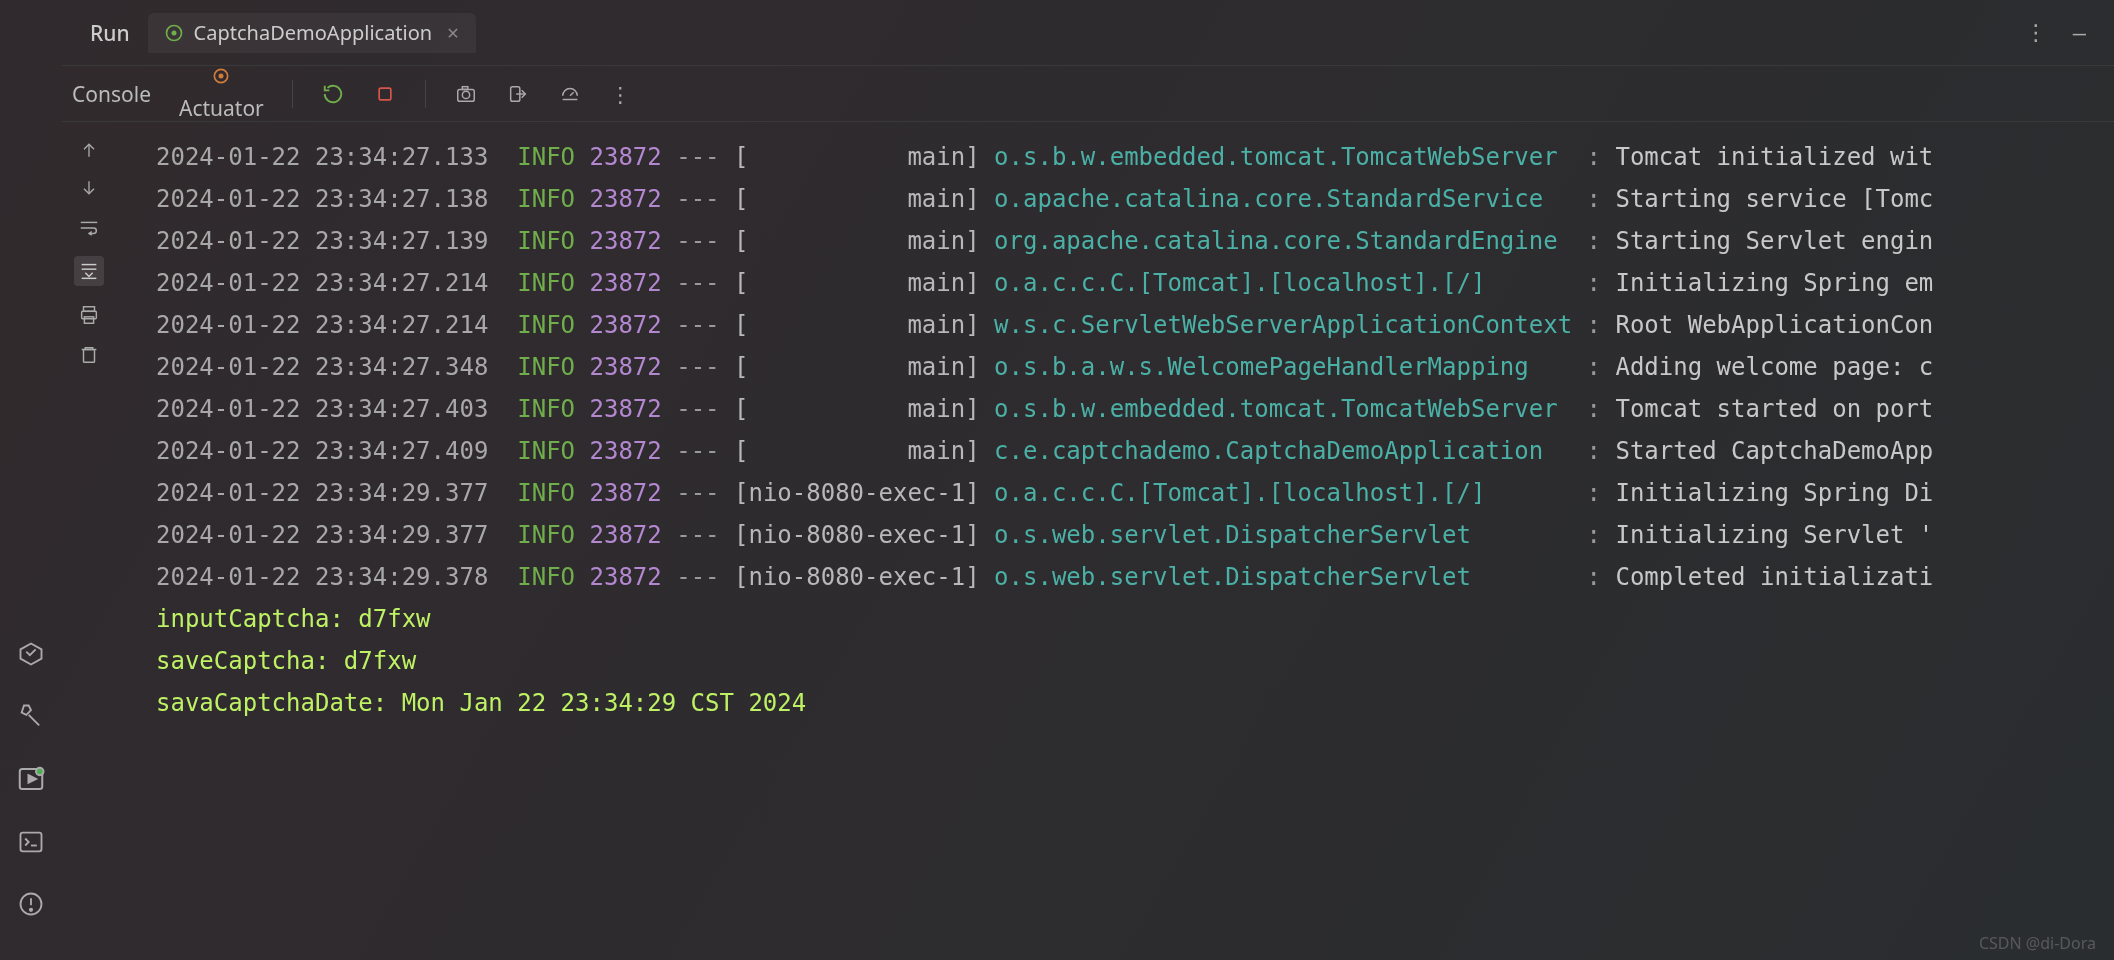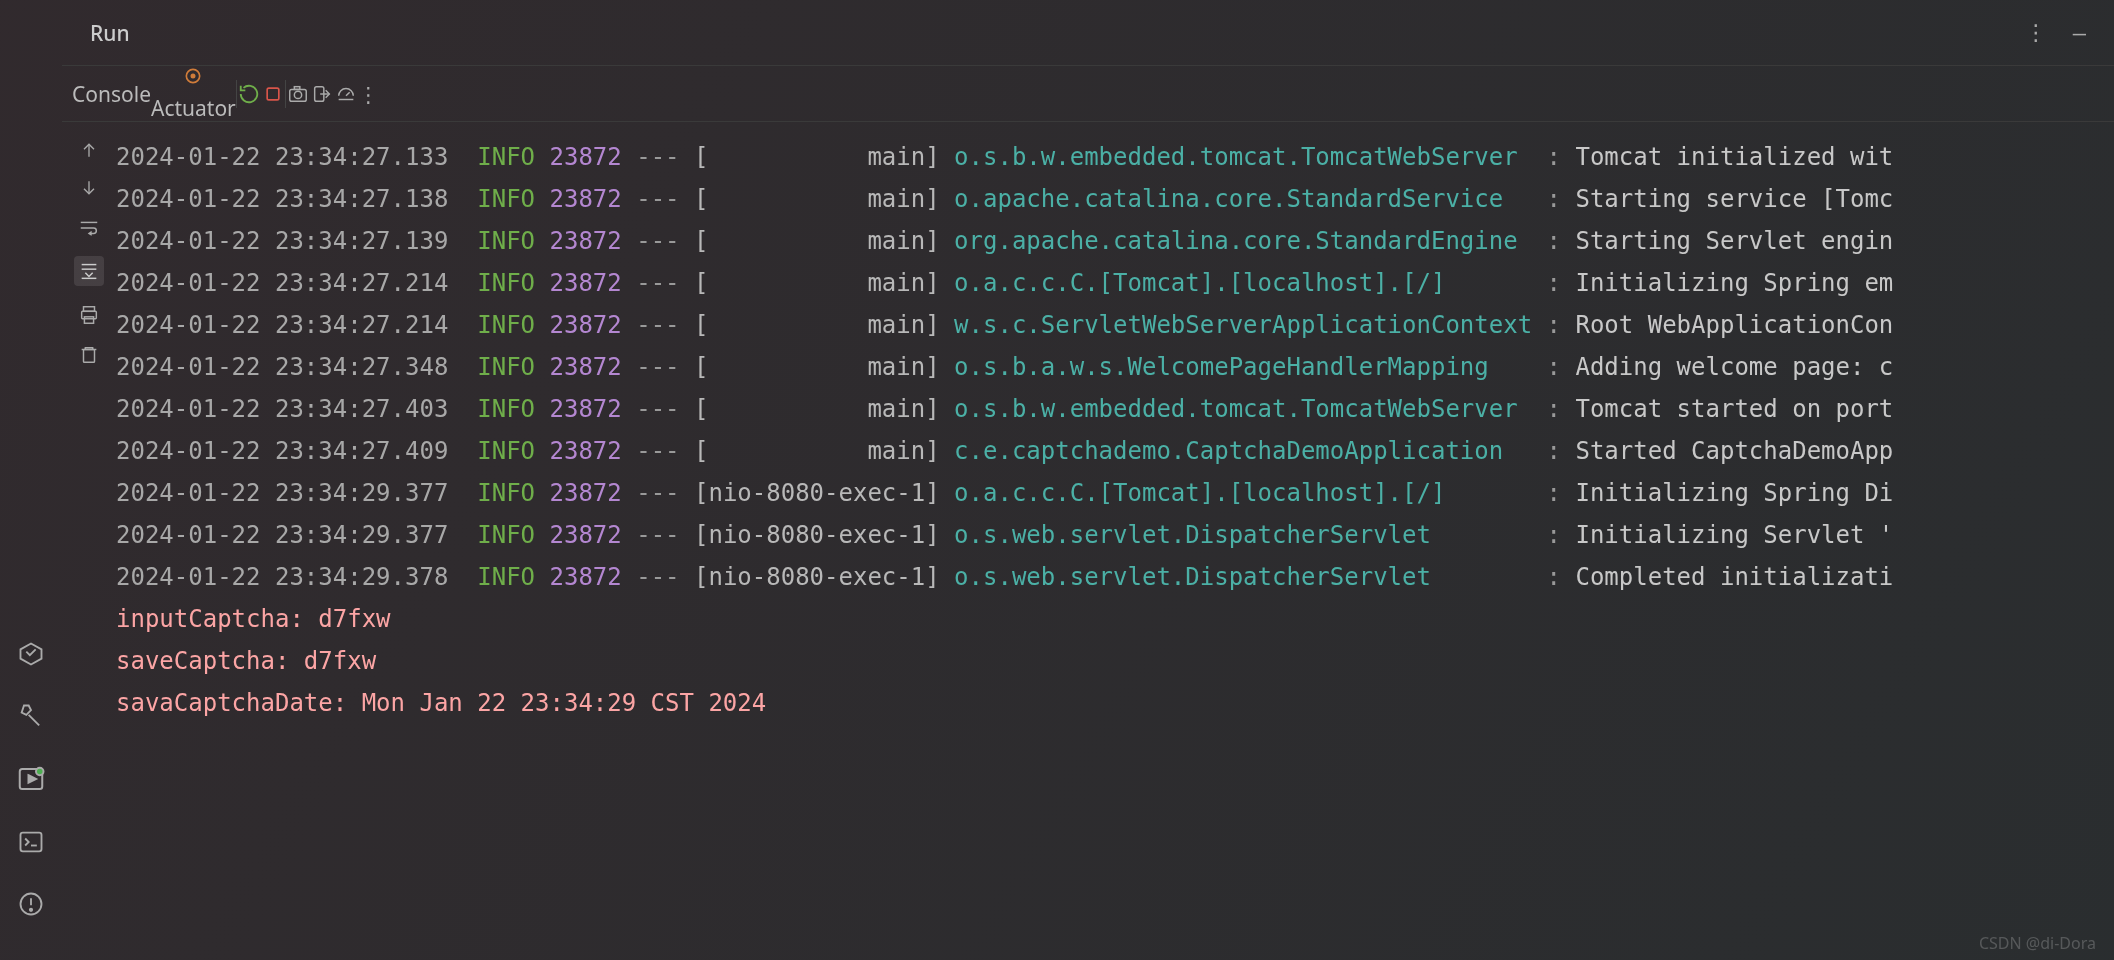--- a/index.html
+++ b/index.html
@@ -56,31 +56,33 @@
   font-size: 20px;
   color: #ccc;
 }
 .app-tab .close-x { color: #888; font-size: 16px; margin-left: 4px; }
 .tab-right-icons { margin-left: auto; display: flex; gap: 26px; color: #aaa; font-size: 22px; padding-right: 18px; }
 .toolbar-row {
   height: 56px;
   display: flex;
   align-items: center;
   padding: 0 16px 0 10px;
+  gap: 28px;
   border-bottom: 1px solid #3a3a3a;
   font-family: system-ui, sans-serif;
   font-size: 21px;
   color: #bbb;
 }
 .toolbar-row .sep { width: 1px; height: 28px; background: #444; }
 .toolbar-icon { display: inline-flex; width: 24px; height: 24px; align-items: center; justify-content: center; }
 .content-row {
   display: flex;
   flex: 1;
   overflow: hidden;
+  gap: 40px;
 }
 .gutter {
   width: 54px;
   display: flex;
   flex-direction: column;
   align-items: center;
   gap: 18px;
   padding-top: 18px;
   color: #aaa;
   font-size: 20px;
@@ -95,21 +97,21 @@
   color: #c8c8c8;
 }
 .log-line { display: block; }
 .ts { color: #a8a8a8; }
 .level-info { color: #6fae4a; }
 .pid { color: #b487d1; }
 .sep-dash { color: #999; }
 .thread { color: #b8b8b8; }
 .logger { color: #4bb0a6; }
 .msg { color: #c8c8c8; }
-.plain { color: #fca5a5; }
+.plain { color: #bef264; }
 .left-rail {
   position: absolute;
   left: 0;
   top: 0;
   width: 62px;
   bottom: 0;
   display: flex;
   flex-direction: column;
   align-items: center;
   gap: 34px;
@@ -167,20 +169,30 @@
         <circle cx="12" cy="12" r="9"></circle>
         <line x1="12" y1="7" x2="12" y2="13"></line>
         <circle cx="12" cy="17" r="1" fill="#aaa"></circle>
       </svg>
   </span>
 </div>
 
 <div class="main-frame">
   <div class="tab-row">
     <span class="run-label">Run</span>
+    <div class="app-tab">
+      <span>
+        <svg width="20" height="20" viewBox="0 0 24 24">
+            <circle cx="12" cy="12" r="9" fill="none" stroke="#6fae4a" stroke-width="2"></circle>
+            <circle cx="12" cy="12" r="3" fill="#6fae4a"></circle>
+          </svg>
+      </span>
+      <span>CaptchaDemoApplication</span>
+      <span class="close-x">✕</span>
+    </div>
     <div class="tab-right-icons">
       <span>⋮</span>
       <span>—</span>
     </div>
   </div>
 
   <div class="toolbar-row">
     <span>Console</span>
     <span style="display:flex;align-items:center;gap:8px;flex-direction:column;">
       <svg width="20" height="20" viewBox="0 0 24 24" fill="none" stroke="#d07c3a" stroke-width="2">

